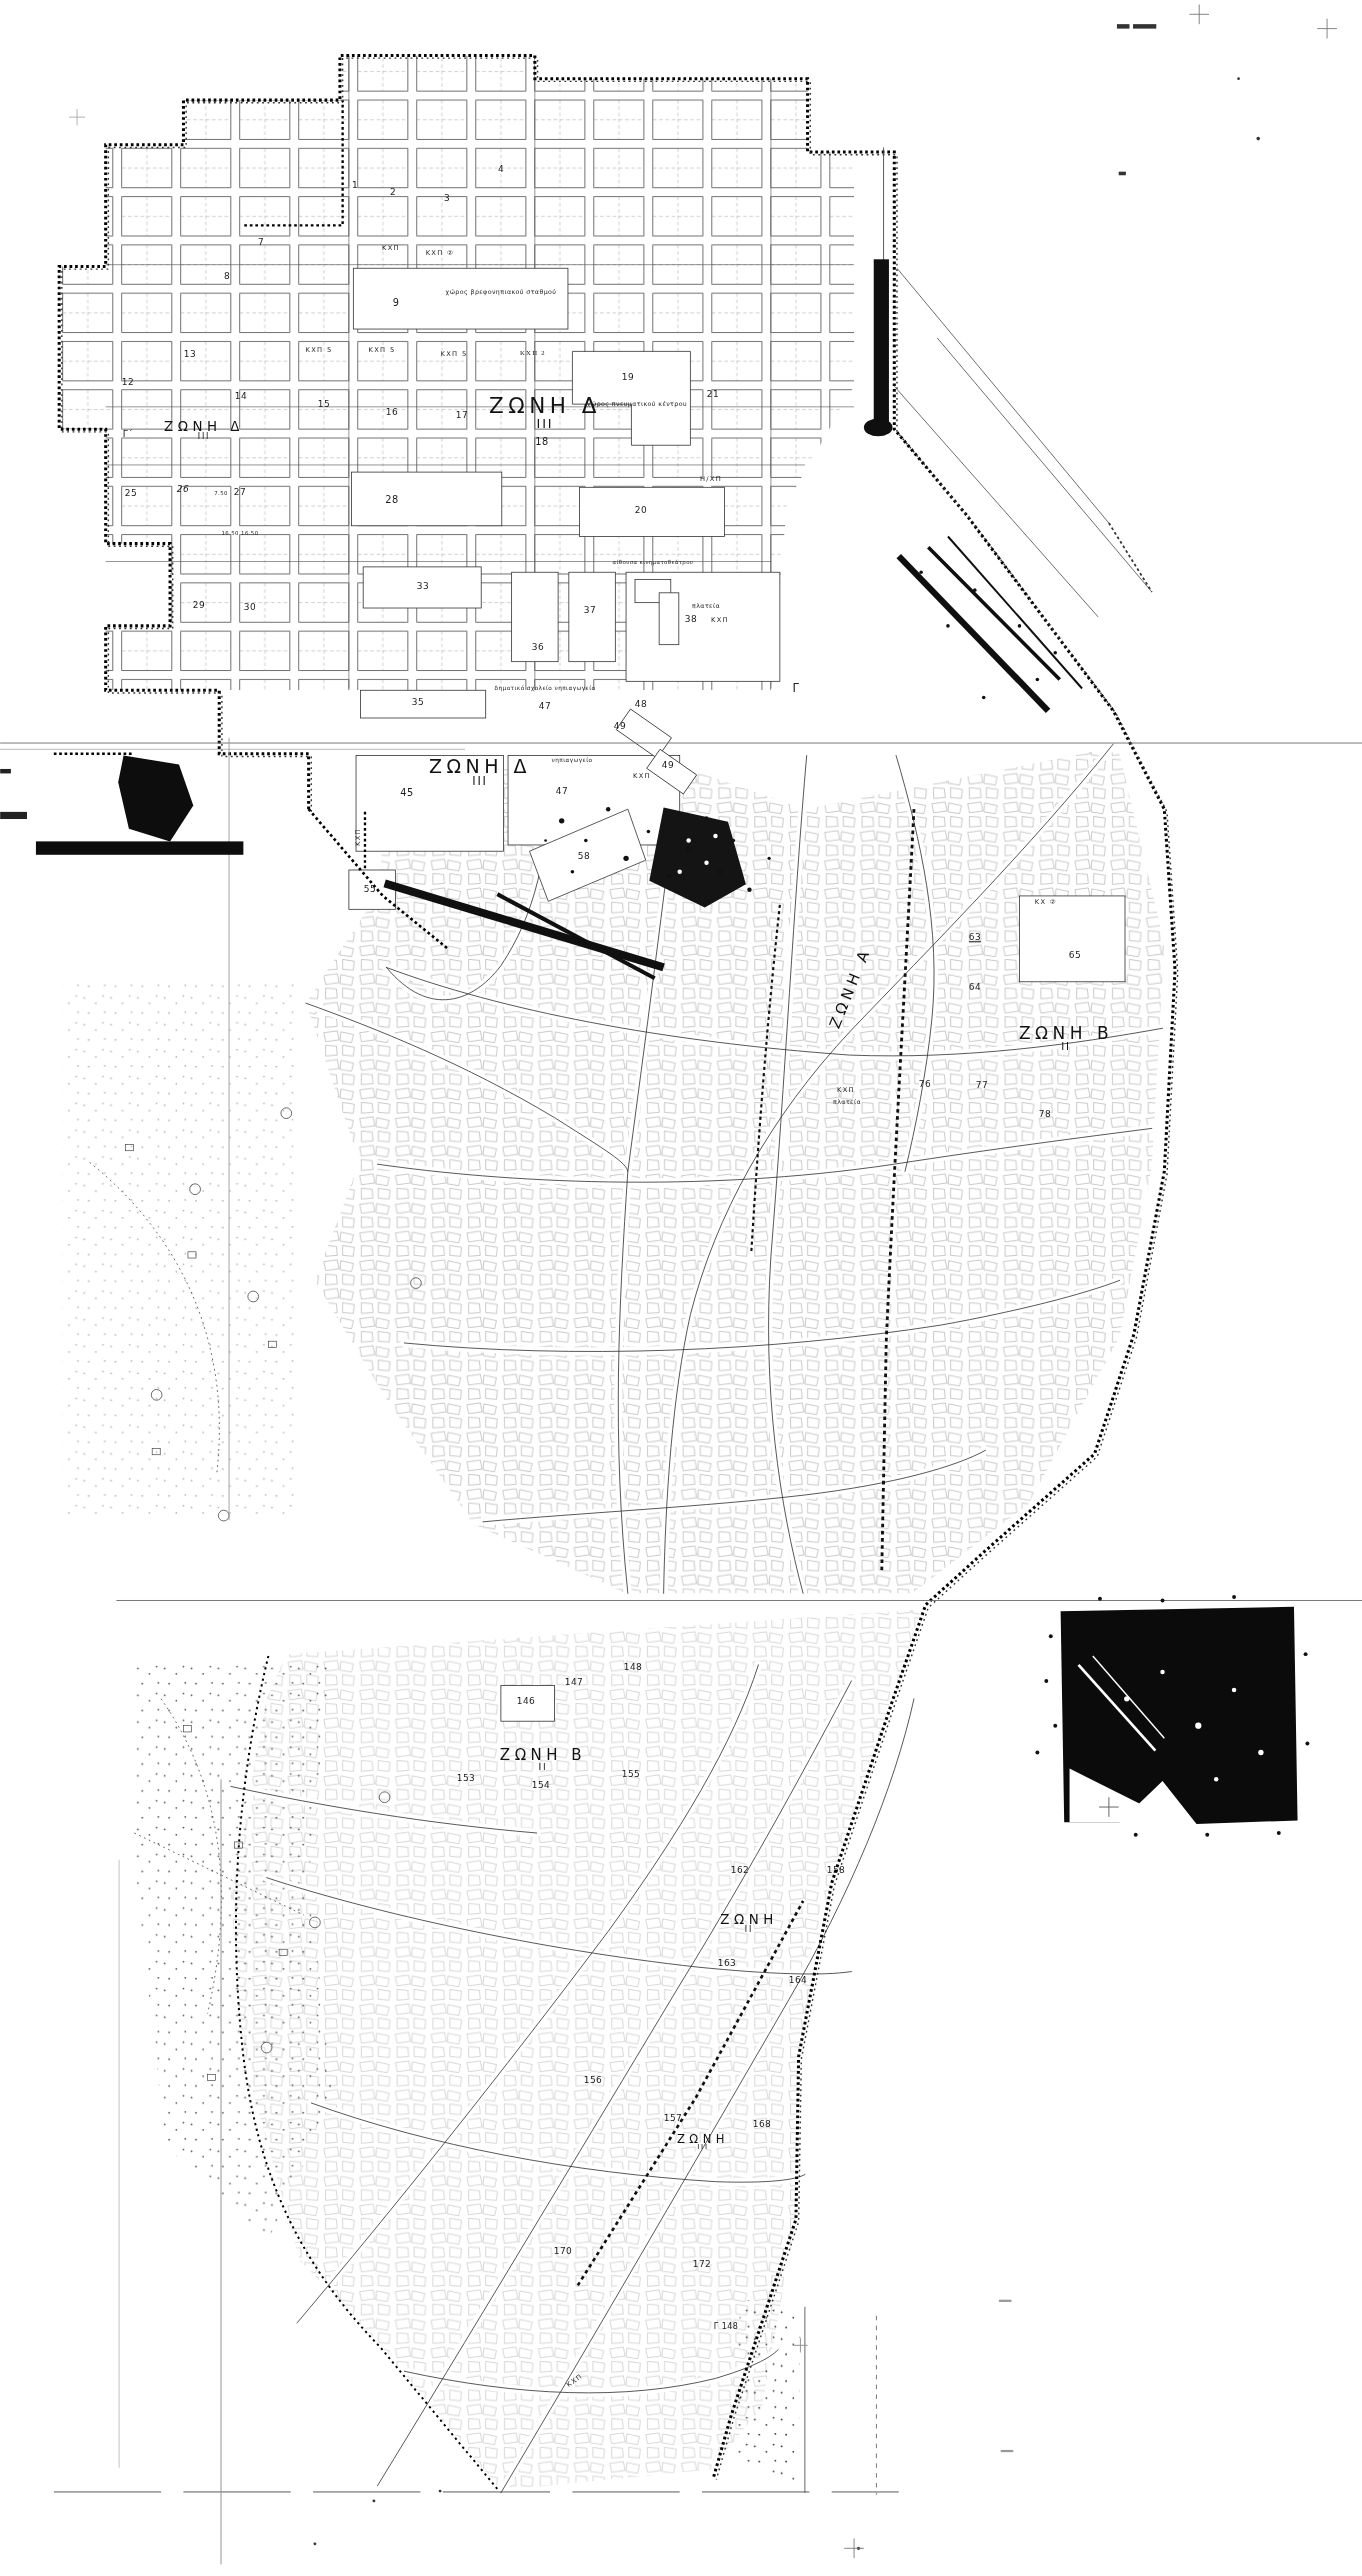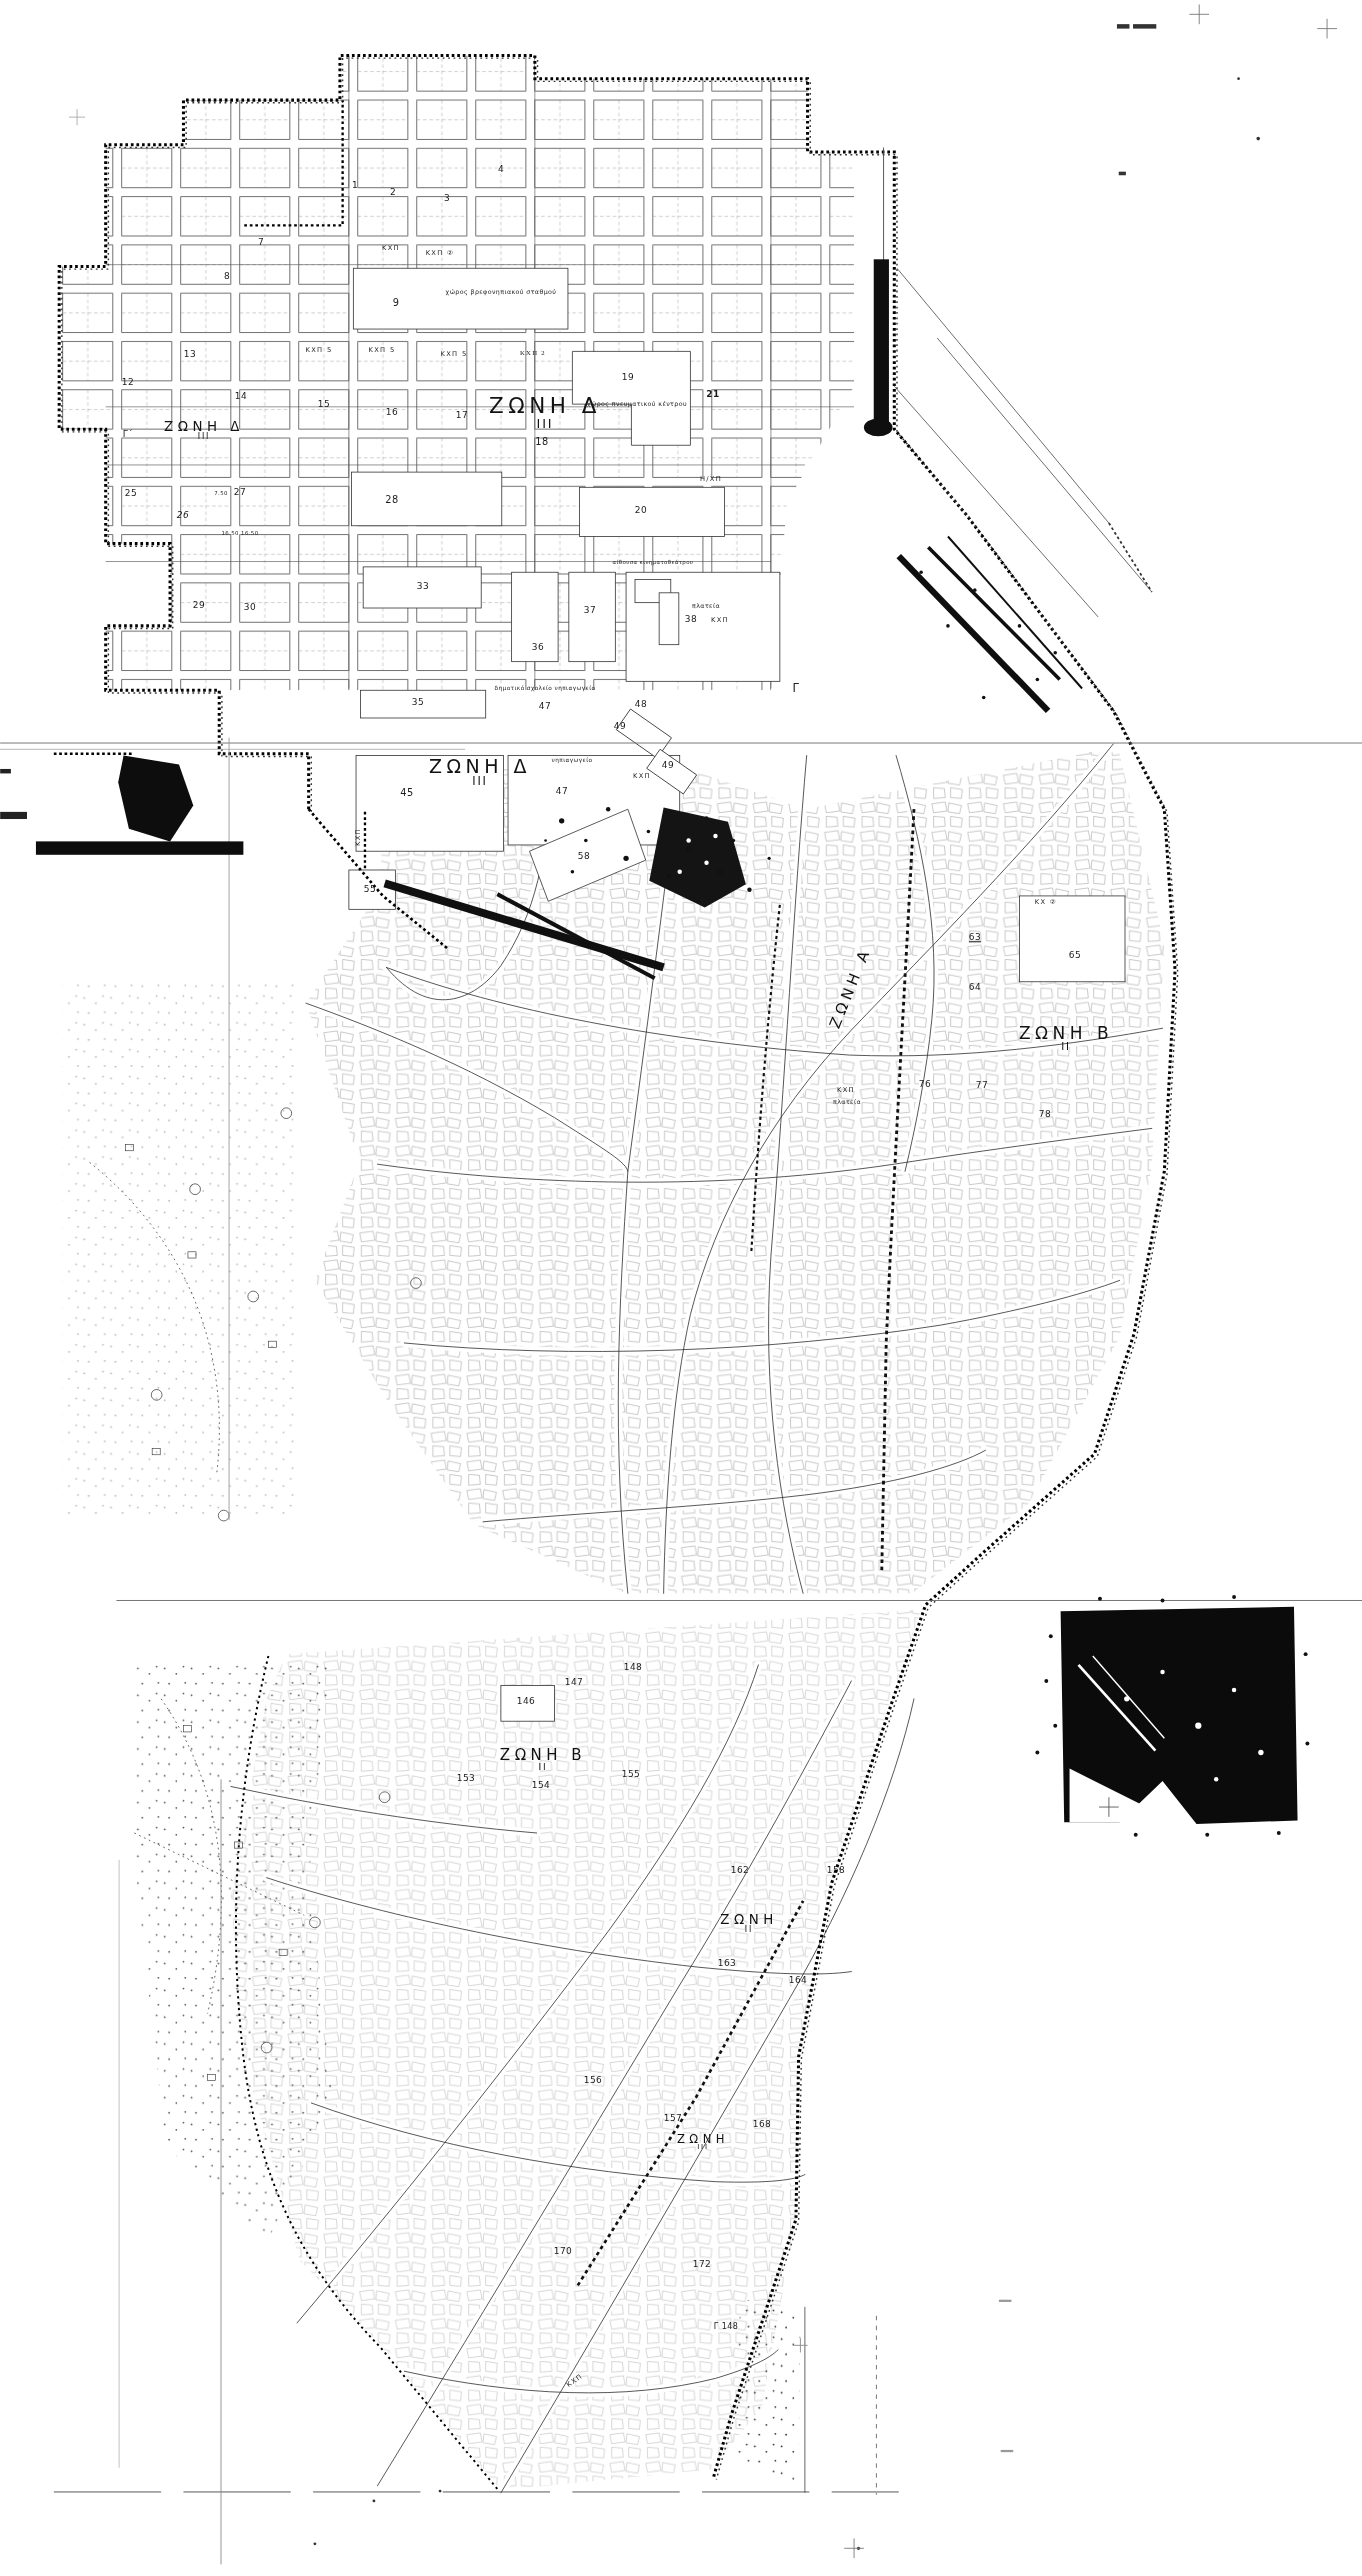--- a/index.html
+++ b/index.html
@@ -333,23 +333,23 @@
       <span class="map-label block-number" style="font-size: 9.8px; position: absolute; left: 396px; top: 303px; transform: translate(-50%, -50%);">9</span>
       <span class="map-label block-number" style="position: absolute; left: 128px; top: 383px; transform: translate(-50%, -50%);">12</span>
       <span class="map-label block-number" style="position: absolute; left: 190px; top: 355px; transform: translate(-50%, -50%);">13</span>
       <span class="map-label block-number" style="position: absolute; left: 241px; top: 397px; transform: translate(-50%, -50%);">14</span>
       <span class="map-label block-number" style="position: absolute; left: 324px; top: 405px; transform: translate(-50%, -50%);">15</span>
       <span class="map-label block-number" style="position: absolute; left: 392px; top: 413px; transform: translate(-50%, -50%);">16</span>
       <span class="map-label block-number" style="position: absolute; left: 462px; top: 416px; transform: translate(-50%, -50%);">17</span>
       <span class="map-label block-number" style="font-size: 9.8px; position: absolute; left: 542px; top: 442px; transform: translate(-50%, -50%);">18</span>
       <span class="map-label block-number" style="position: absolute; left: 628px; top: 378px; transform: translate(-50%, -50%);">19</span>
       <span class="map-label block-number" style="position: absolute; left: 641px; top: 511px; transform: translate(-50%, -50%);">20</span>
-      <span class="map-label block-number" style="position: absolute; left: 713px; top: 395px; transform: translate(-50%, -50%); font-weight: bold;">21</span>
+      <span class="map-label block-number" style="position: absolute; left: 713px; top: 395px; transform: translate(-50%, -50%);">21</span>
       <span class="map-label block-number" style="position: absolute; left: 131px; top: 494px; transform: translate(-50%, -50%);">25</span>
-      <span class="map-label block-number" style="position: absolute; left: 183px; top: 516px; transform: translate(-50%, -50%); font-style: italic;">26</span>
+      <span class="map-label block-number" style="position: absolute; left: 183px; top: 490px; transform: translate(-50%, -50%); font-style: italic;">26</span>
       <span class="map-label block-number" style="position: absolute; left: 240px; top: 493px; transform: translate(-50%, -50%);">27</span>
       <span class="map-label block-number" style="font-size: 9.8px; position: absolute; left: 392px; top: 500px; transform: translate(-50%, -50%);">28</span>
       <span class="map-label block-number" style="position: absolute; left: 199px; top: 606px; transform: translate(-50%, -50%);">29</span>
       <span class="map-label block-number" style="position: absolute; left: 250px; top: 608px; transform: translate(-50%, -50%);">30</span>
       <span class="map-label block-number" style="position: absolute; left: 423px; top: 587px; transform: translate(-50%, -50%);">33</span>
       <span class="map-label block-number" style="position: absolute; left: 418px; top: 703px; transform: translate(-50%, -50%);">35</span>
       <span class="map-label block-number" style="position: absolute; left: 538px; top: 606px; transform: translate(-50%, -50%); margin-top: 42px;">36</span>
       <span class="map-label block-number" style="position: absolute; left: 590px; top: 611px; transform: translate(-50%, -50%);">37</span>
       <span class="map-label block-number" style="position: absolute; left: 691px; top: 620px; transform: translate(-50%, -50%);">38</span>
       <span class="map-label block-number" style="font-size: 9.8px; position: absolute; left: 407px; top: 793px; transform: translate(-50%, -50%);">45</span>

